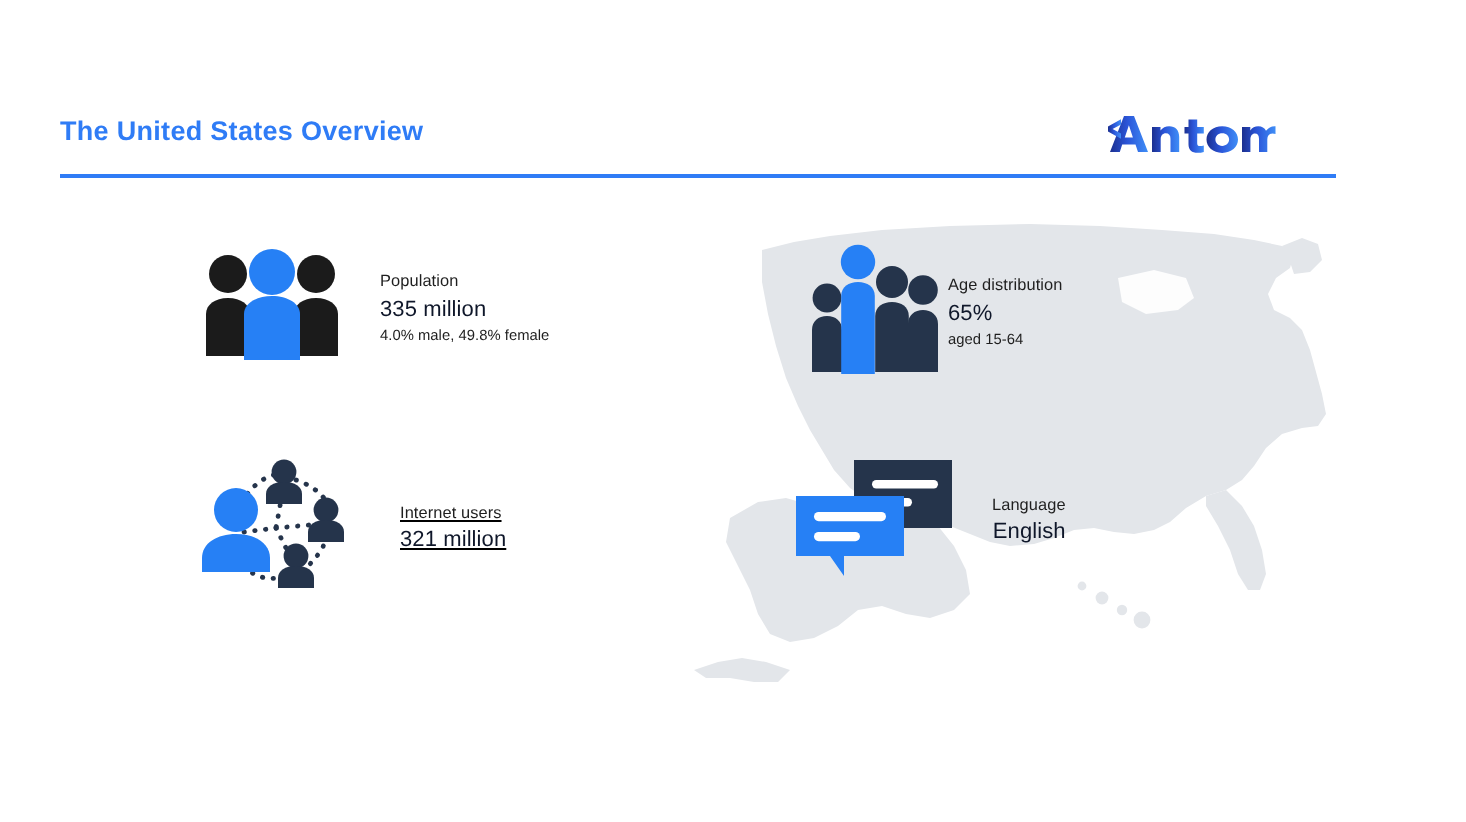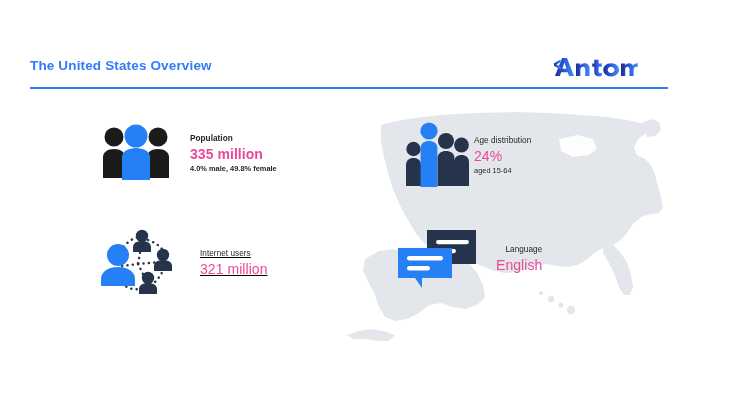--- a/index.html
+++ b/index.html
@@ -73,35 +73,35 @@
     margin-left: 14px;
     line-height: 1.32;
   }
   .stat-label {
     font-size: 8.2px;
     color: #1f1f1f;
     letter-spacing: 0.05px;
     white-space: nowrap;
   }
   .stat-value {
-    font-size: 14px;
-    color: #ec4899;
+    font-size: 11px;
+    color: #0f172a;
     letter-spacing: 0.05px;
     margin-top: 0.5px;
     white-space: nowrap;
   }
   .stat-sub {
     font-size: 7.4px;
     color: #1f1f1f;
     letter-spacing: 0.02px;
     margin-top: 0.5px;
     white-space: nowrap;
   }
 
-  #stat-population { left: 100px; top: 124px; font-weight: bold; }
+  #stat-population { left: 100px; top: 124px; }
   #stat-internet   { left: 98px;  top: 222px; text-decoration: underline; }
   #stat-age        { left: 404px; top: 120px; }
   #stat-language   { left: 396px; top: 228px; }
 
   #stat-population .stat-text { margin-left: 18px; }
   #stat-internet   .stat-text { margin-left: 20px; }
   #stat-age        .stat-text { margin-left: 4px; }
   #stat-language   .stat-text { margin-left: 16px; text-align: right; }
 
   
@@ -269,21 +269,21 @@
 
         <circle cx="42" cy="21" r="8" fill="#25344b"></circle>
         <path d="M33.6 66 L33.6 38 C33.6 33.4 37.4 31 42 31 C46.6 31 50.4 33.4 50.4 38 L50.4 66 Z" fill="#25344b"></path>
 
         <circle cx="57.5" cy="25" r="7.4" fill="#25344b"></circle>
         <path d="M50 66 L50 42 C50 37.6 53.4 35 57.5 35 C61.6 35 65 37.6 65 42 L65 66 Z" fill="#25344b"></path>
       </svg>
     </div>
     <div class="stat-text">
       <div class="stat-label">Age distribution</div>
-      <div class="stat-value">24%</div>
+      <div class="stat-value">65%</div>
       <div class="stat-sub">aged 15-64</div>
     </div>
   </div>
 
   <div class="stat" id="stat-language">
     <div class="stat-icon">
       <svg width="84" height="60" viewBox="0 0 84 60" xmlns="http://www.w3.org/2000/svg">
 
         <path d="M31 2 L80 2 L80 36 L56 36 L52 36 L52 47 L44 36 L31 36 Z" fill="#25344b"></path>
         <rect x="40" y="12" width="33" height="4.2" rx="2.1" fill="#ffffff"></rect>

